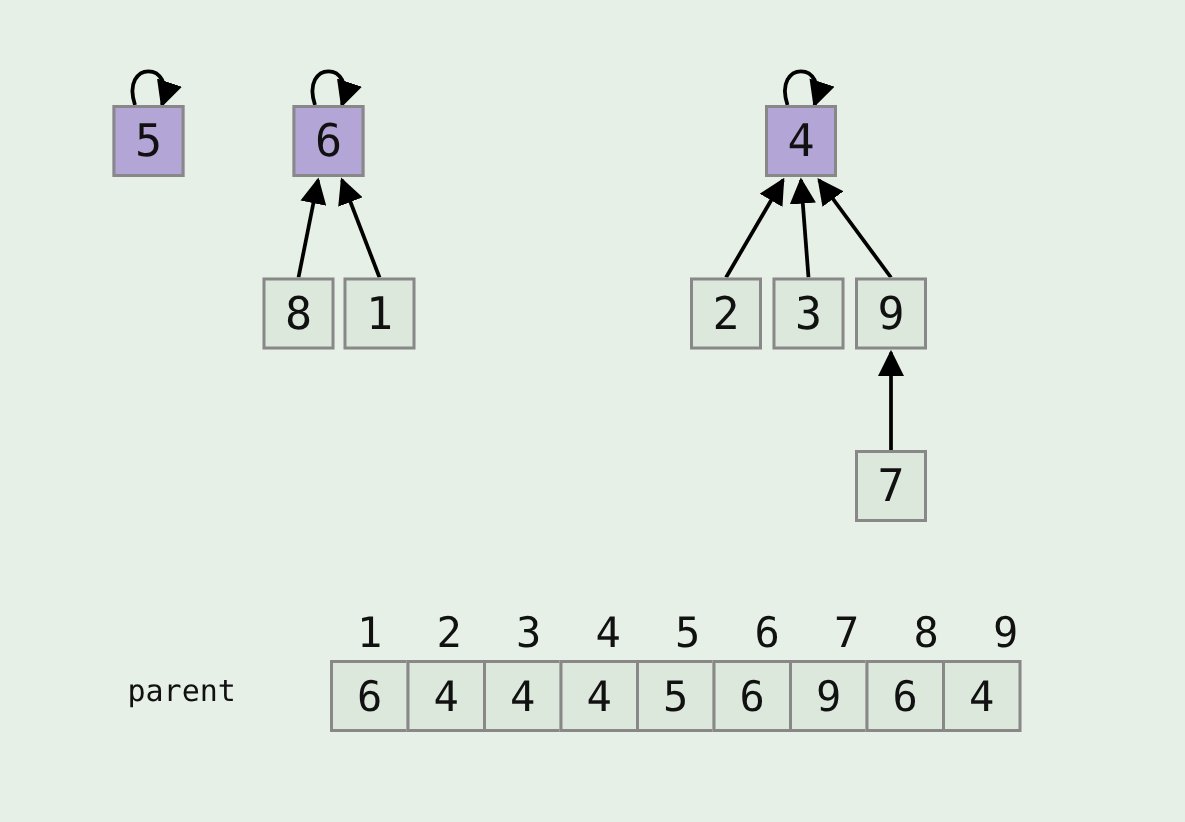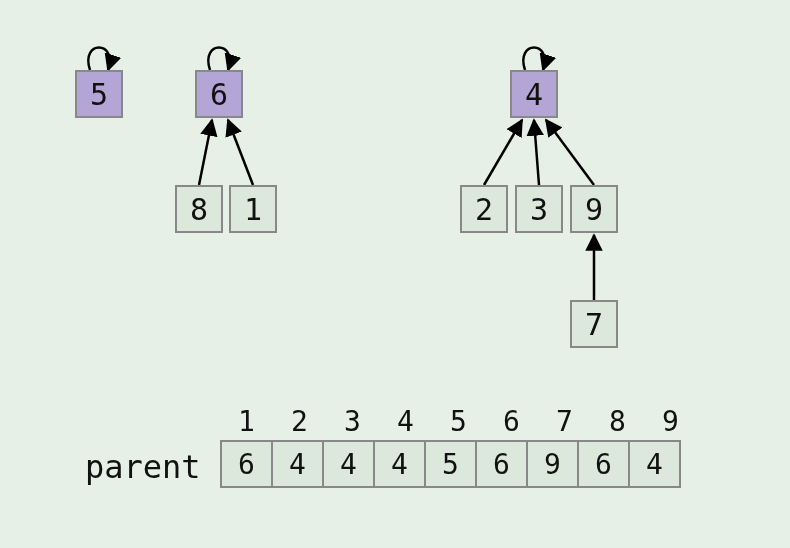--- a/index.html
+++ b/index.html
@@ -35,21 +35,21 @@
 
   .parent-table {
     position: absolute;
     left: 85px;
     top: 400px;
   }
   .parent-label {
     position: absolute;
     left: 0;
     top: 48px;
-    font-size: 32px;
+    font-size: 20px;
     color: #111;
   }
   .parent-grid {
     position: absolute;
     left: 135px;
     top: 0;
   }
   .idx-row, .val-row {
     display: flex;
   }

